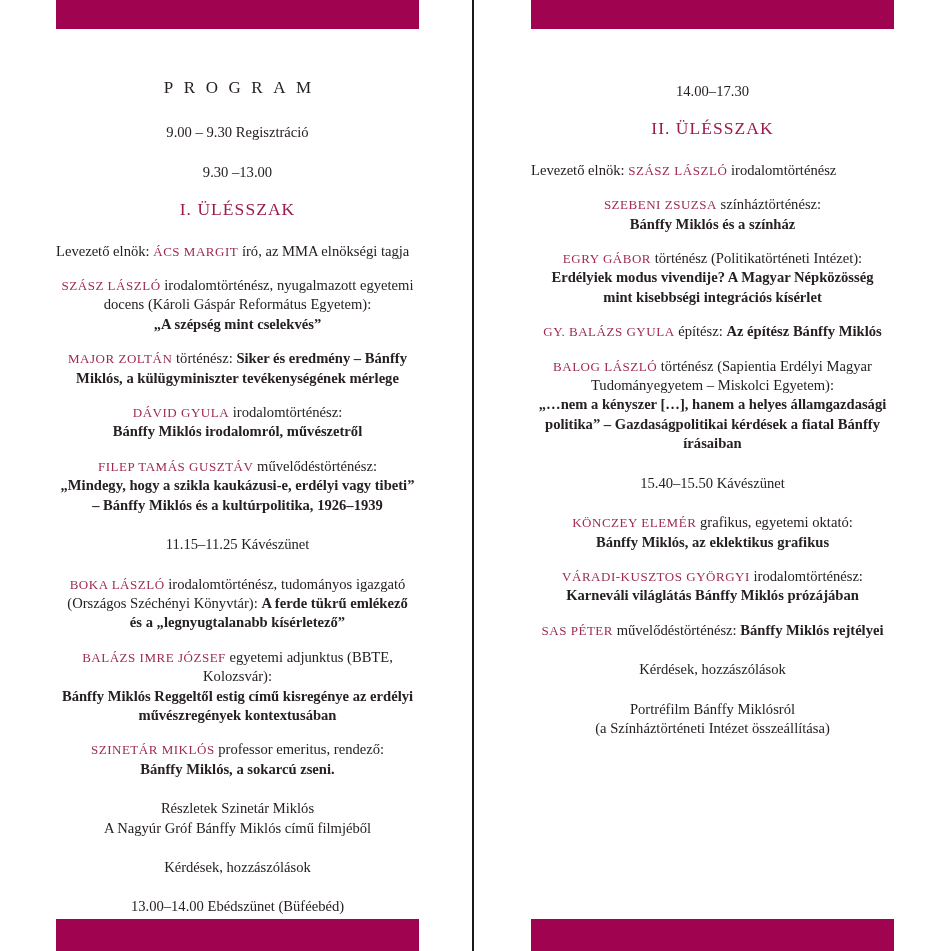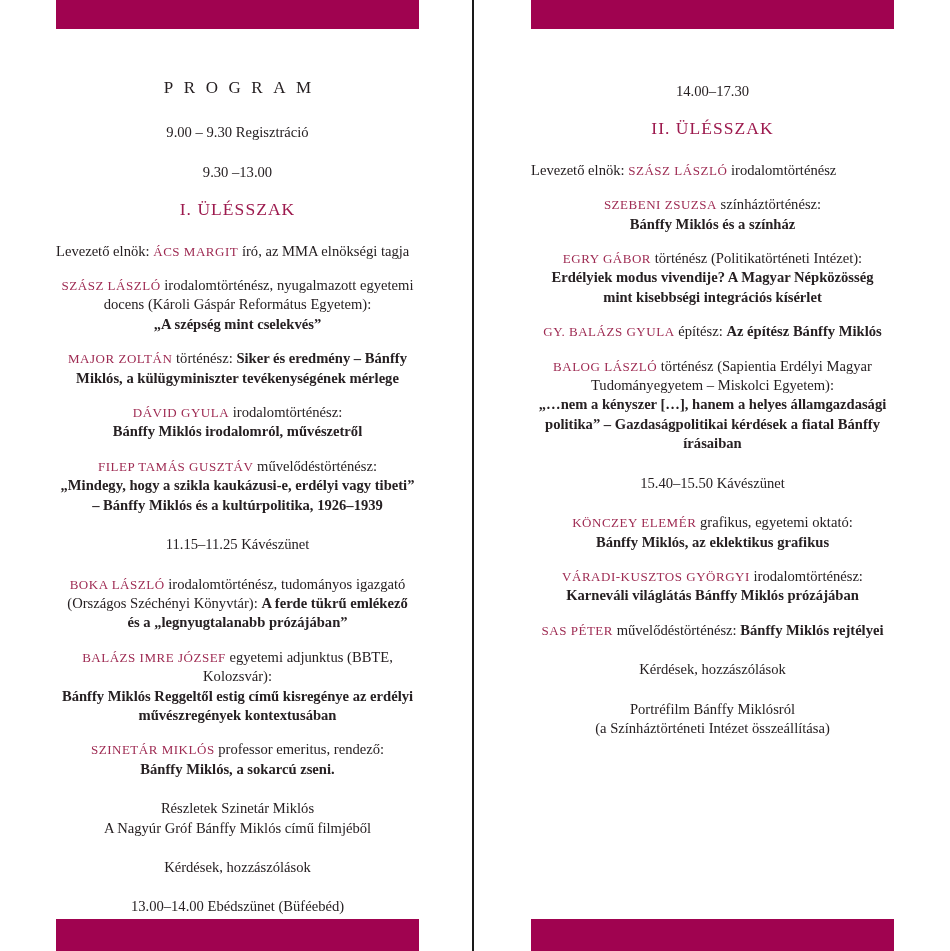--- a/index.html
+++ b/index.html
@@ -56,21 +56,21 @@
   <p class="centered reg">9.00 – 9.30 Regisztráció</p>
   <p class="centered time">9.30 –13.00</p>
   <h2 class="session-title">I. ÜLÉSSZAK</h2>
   <p class="chair"><span class="seg-normal">Levezető elnök: </span><span class="seg-name">ÁCS MARGIT</span><span class="seg-normal"> író, az MMA elnökségi tagja</span></p>
   <div class="blocks">
       <p class="b-talk"><span class="seg-name">SZÁSZ LÁSZLÓ</span><span class="seg-normal"> irodalomtörténész, nyugalmazott egyetemi</span><br><span class="seg-normal">docens (Károli Gáspár Református Egyetem):</span><br><span class="seg-bold">„A szépség mint cselekvés”</span></p>
       <p class="b-talk"><span class="seg-name">MAJOR ZOLTÁN</span><span class="seg-normal"> történész: </span><span class="seg-bold">Siker és eredmény – Bánffy</span><br><span class="seg-bold">Miklós, a külügyminiszter tevékenységének mérlege</span></p>
       <p class="b-talk"><span class="seg-name">DÁVID GYULA</span><span class="seg-normal"> irodalomtörténész:</span><br><span class="seg-bold">Bánffy Miklós irodalomról, művészetről</span></p>
       <p class="b-talk"><span class="seg-name">FILEP TAMÁS GUSZTÁV</span><span class="seg-normal"> művelődéstörténész:</span><br><span class="seg-bold">„Mindegy, hogy a szikla kaukázusi-e, erdélyi vagy tibeti”</span><br><span class="seg-bold">– Bánffy Miklós és a kultúrpolitika, 1926–1939</span></p>
       <p class="b-center"><span class="seg-normal">11.15–11.25 Kávészünet</span></p>
-      <p class="b-talk"><span class="seg-name">BOKA LÁSZLÓ</span><span class="seg-normal"> irodalomtörténész, tudományos igazgató</span><br><span class="seg-normal">(Országos Széchényi Könyvtár): </span><span class="seg-bold">A ferde tükrű emlékező</span><br><span class="seg-bold">és a „legnyugtalanabb prózájában”</span></p>
+      <p class="b-talk"><span class="seg-name">BOKA LÁSZLÓ</span><span class="seg-normal"> irodalomtörténész, tudományos igazgató</span><br><span class="seg-normal">(Országos Széchényi Könyvtár): </span><span class="seg-bold">A ferde tükrű emlékező</span><br><span class="seg-bold">és a „legnyugtalanabb kísérletező”</span></p>
       <p class="b-talk"><span class="seg-name">BALÁZS IMRE JÓZSEF</span><span class="seg-normal"> egyetemi adjunktus (BBTE, Kolozsvár):</span><br><span class="seg-bold">Bánffy Miklós Reggeltől estig című kisregénye az erdélyi</span><br><span class="seg-bold">művészregények kontextusában</span></p>
       <p class="b-talk"><span class="seg-name">SZINETÁR MIKLÓS</span><span class="seg-normal"> professor emeritus, rendező:</span><br><span class="seg-bold">Bánffy Miklós, a sokarcú zseni.</span></p>
       <p class="b-center"><span class="seg-normal">Részletek Szinetár Miklós</span><br><span class="seg-normal">A Nagyúr Gróf Bánffy Miklós című filmjéből</span></p>
       <p class="b-center"><span class="seg-normal">Kérdések, hozzászólások</span></p>
       <p class="b-center"><span class="seg-normal">13.00–14.00 Ebédszünet (Büféebéd)</span></p>
     </div>
   <div class="bottombar"></div>
 </div>
 
 <div class="page" id="page-right">

